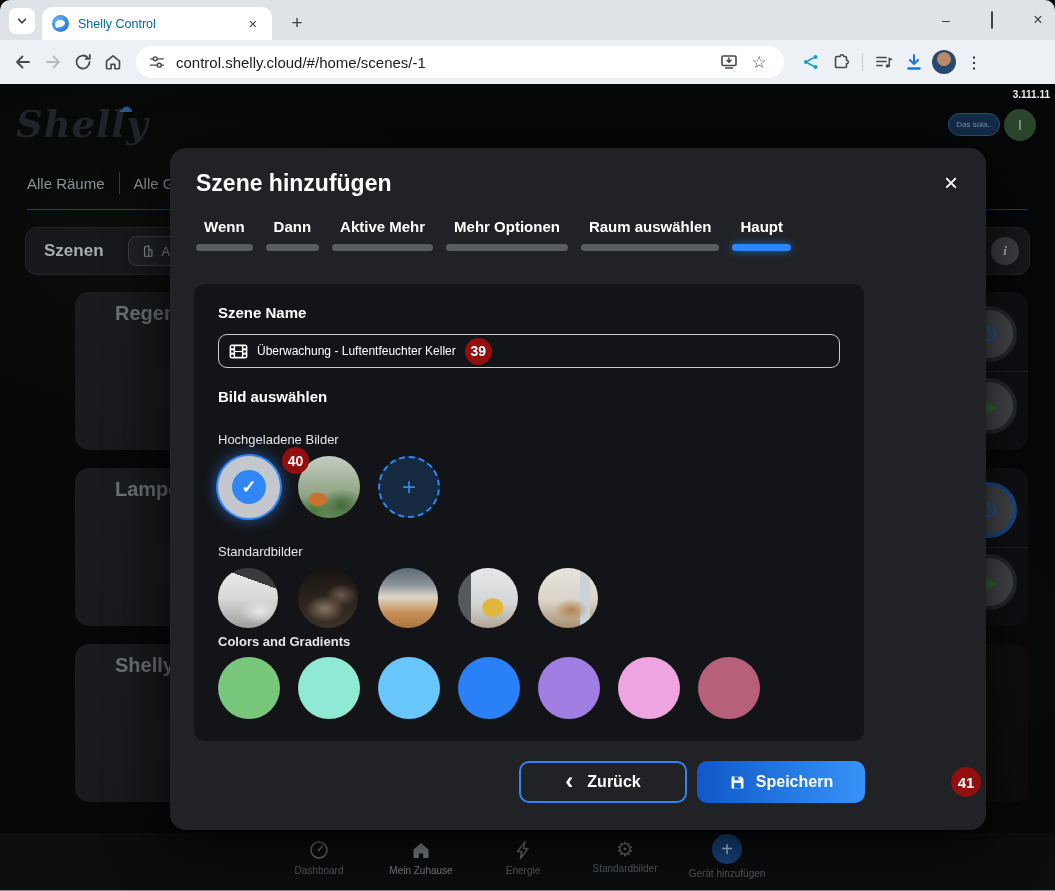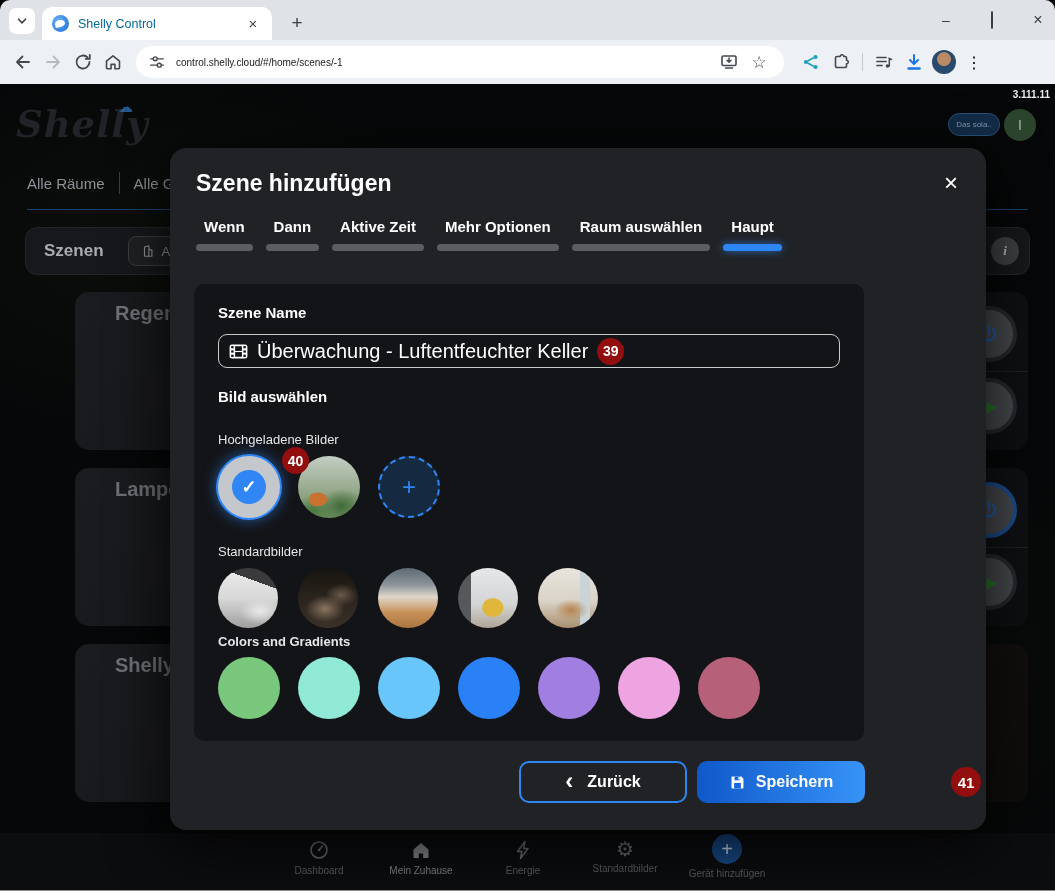--- a/index.html
+++ b/index.html
@@ -27,21 +27,21 @@
                  color:#3c4043; }
   .wc { font-size:14px; cursor:pointer; width:18px; text-align:center; }
   .wc-box { width:11px; height:11px; border:1.4px solid #3c4043; border-radius:2px; }
 
   .toolbar { position:absolute; left:0; top:40px; width:1055px; height:44px; background:#edf0f4;
              display:flex; align-items:center; }
   .tbicon { width:30px; height:30px; display:flex; align-items:center; justify-content:center;
             border-radius:50%; cursor:pointer; flex:0 0 auto; }
   .urlbar { height:32px; width:648px; margin-left:8px; background:#fff; border-radius:16px;
             display:flex; align-items:center; padding:0 10px 0 12px; cursor:text; }
-  .url-text { flex:1; font-size:10px; color:#202124; margin-left:10px; white-space:nowrap; overflow:hidden; }
+  .url-text { flex:1; font-size:15px; color:#202124; margin-left:10px; white-space:nowrap; overflow:hidden; }
   .divider-v { width:1px; height:18px; background:#c6cacd; margin:0 6px; }
 
   
   .page { position:absolute; left:0; top:84px; width:1055px; height:807px;
           background:
            radial-gradient(420px 260px at 15% 20%, rgba(36,46,26,.20), transparent 70%),
            radial-gradient(420px 300px at 85% 70%, rgba(30,40,24,.18), transparent 70%),
            #060708; }
   .version { position:absolute; right:5px; top:5px; font-size:10px; font-weight:bold; color:#ececec; z-index:5; }
   .logo { position:absolute; left:16px; top:18px; font-family:"DejaVu Serif", serif; font-style:italic;
@@ -108,21 +108,21 @@
   .m-tab-label { font-size:15px; font-weight:bold; color:#fff; padding:0 8px; white-space:nowrap; }
   .m-tab-bar { height:7px; border-radius:4px; background:#5a5e63; }
   .m-tab.active .m-tab-bar { background:#2e86f5; box-shadow:0 0 8px rgba(46,134,245,.7); }
 
   .panel { position:absolute; left:24px; top:136px; width:670px; height:457px; background:#131417;
            border-radius:10px; }
   .p-label { position:absolute; left:24px; font-size:15px; font-weight:bold; color:#fff; }
   .p-sub { position:absolute; left:24px; font-size:13px; color:#e4e6e8; }
   .nameinput { position:absolute; left:24px; top:50px; width:622px; height:34px; border:1px solid rgba(235,235,235,.85);
                border-radius:9px; display:flex; align-items:center; padding:0 10px; cursor:text; }
-  .nameinput-text { font-size:20px; color:#fff; margin-left:9px; white-space:nowrap; }
+  .nameinput-text { font-size:12px; color:#fff; margin-left:9px; white-space:nowrap; }
   .badge { border-radius:50%; background:#930e0e; color:#fff; font-weight:bold;
            display:flex; align-items:center; justify-content:center;text-align:right; }
   .badge-39 { width:27px; height:27px; font-size:14px; margin-left:9px; flex:0 0 auto; }
   .badge-40 { position:absolute; left:64px; top:-9px; width:27px; height:27px; font-size:14px; z-index:3; }
   .badge-41 { position:absolute; right:5px; top:619px; width:30px; height:30px; font-size:15px; z-index:3; }
 
   .imgrow { position:absolute; left:24px; display:flex; gap:18px; }
   .cimg { width:62px; height:62px; border-radius:50%; flex:0 0 auto; cursor:pointer; position:relative; }
   .cimg.sel { box-shadow:0 0 0 2px #2f86f4, 0 0 16px rgba(47,134,244,.8); }
   .checkdisc { position:absolute; left:14px; top:14px; width:34px; height:34px; border-radius:50%;
@@ -384,21 +384,21 @@
       <div class="m-tabs">
         <div class="m-tab">
           <span class="m-tab-label">Wenn</span>
             <span class="m-tab-bar"></span>
         </div>
         <div class="m-tab">
           <span class="m-tab-label">Dann</span>
             <span class="m-tab-bar"></span>
         </div>
         <div class="m-tab">
-          <span class="m-tab-label">Aktive Zeit</span>
+          <span class="m-tab-label">Aktive Mehr</span>
             <span class="m-tab-bar"></span>
         </div>
         <div class="m-tab">
           <span class="m-tab-label">Mehr Optionen</span>
             <span class="m-tab-bar"></span>
         </div>
         <div class="m-tab">
           <span class="m-tab-label">Raum auswählen</span>
             <span class="m-tab-bar"></span>
         </div>

